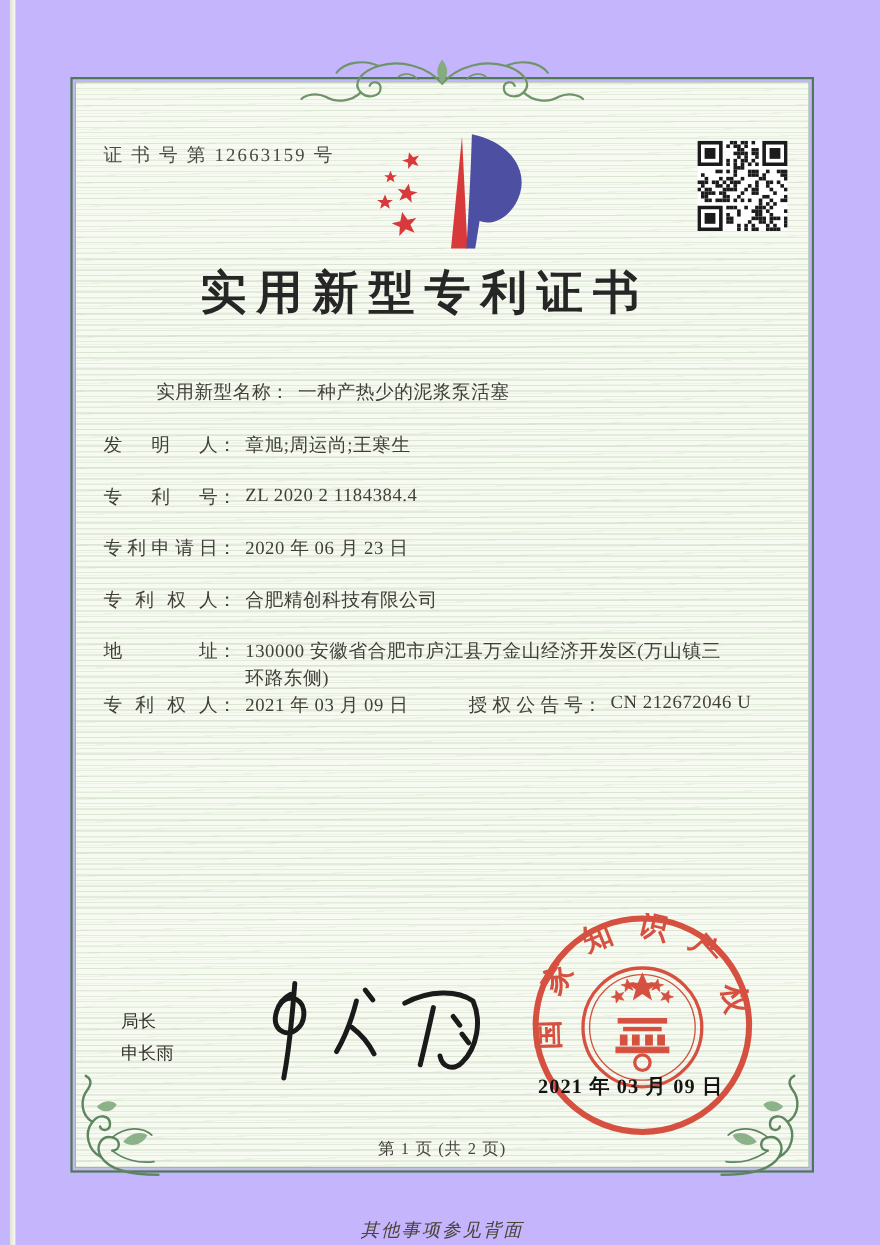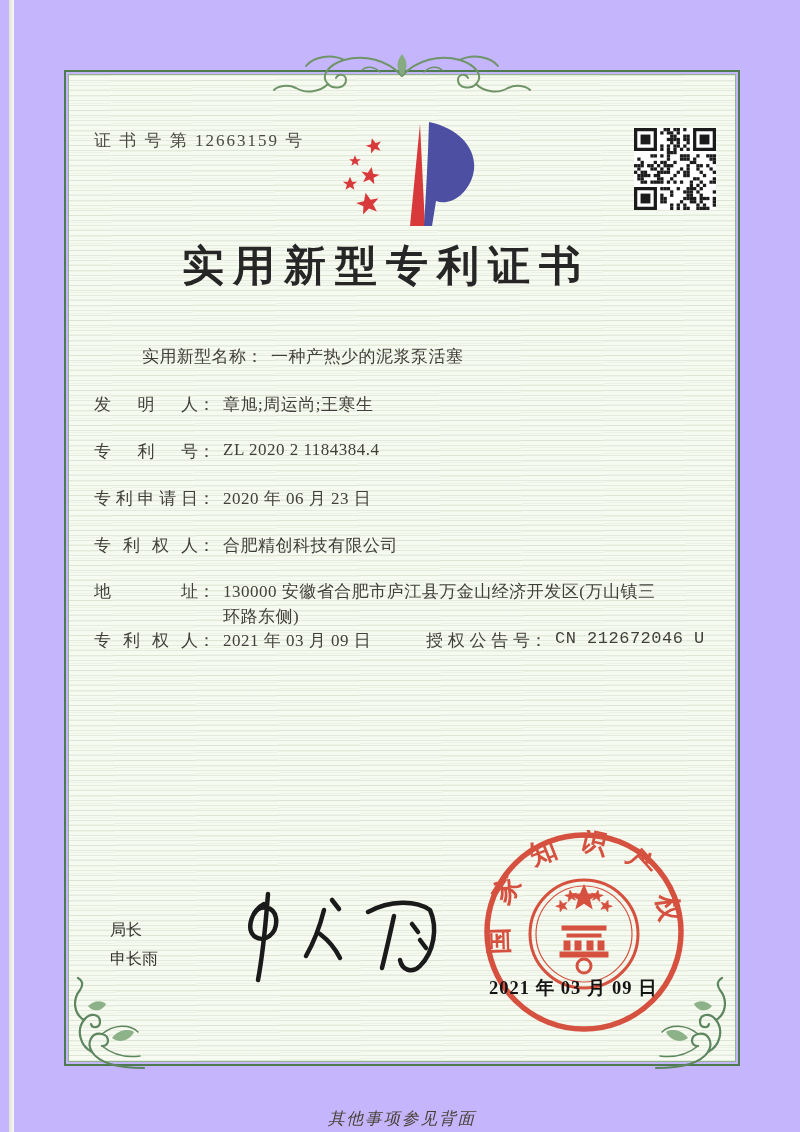--- a/index.html
+++ b/index.html
@@ -26,21 +26,21 @@
   .qr{position:absolute;left:634px;top:128px;}
   .title{position:absolute;left:64px;top:238px;width:612px;text-align:center;
     font-size:42px;font-weight:bold;letter-spacing:9px;color:#262626;margin-left:16px;}
   
   .fields{position:absolute;left:94px;top:0;width:618px;font-size:17px;color:#403f38;}
   .frow{position:absolute;left:0;white-space:nowrap;}
   .flabel{display:inline-block;width:104px;text-align:justify;text-align-last:justify;vertical-align:top;}
   .fcolon{display:inline-block;vertical-align:top;margin-right:8px;}
   .fvalue{display:inline-block;vertical-align:top;letter-spacing:0.5px;}
   .fvalue.wrap{white-space:normal;width:446px;line-height:1.45;}
-  .pair2{position:absolute;left:332px;top:0;font-family:Liberation Mono, monospace;}
+  .pair2{position:absolute;left:332px;top:0;}
   
   .paras{position:absolute;left:94px;top:666px;width:620px;font-size:16.5px;
     line-height:1.6;color:#4a4237;text-align:justify;}
   .paras p{margin:0;text-indent:2em;}
   
   .officer{position:absolute;left:110px;top:916px;font-size:16px;color:#33322d;line-height:1.8;font-family:Liberation Serif, serif;}
   .signature{position:absolute;left:208px;top:876px;}
   .seal{position:absolute;left:476px;top:830px;}
   .seal-date{position:absolute;left:489px;top:975px;font-size:18.5px;font-weight:bold;
     letter-spacing:1px;color:#141414;}
@@ -373,14 +373,15 @@
         <rect x="99" y="111" width="6" height="9"></rect>
         <rect x="111" y="111" width="6" height="9"></rect>
         <rect x="122" y="111" width="6" height="9"></rect>
         <rect x="84" y="122" width="48" height="5"></rect>
         <circle cx="108" cy="136" r="7" fill="none" stroke-width="3"></circle>
       </g>
     </g>
   </svg>
   <div class="seal-date">2021 年 03 月 09 日</div>
 
+  <div class="page-info">第 1 页 (共 2 页)</div>
   <div class="back-note">其他事项参见背面</div>
 </div>
 
 </body></html>

